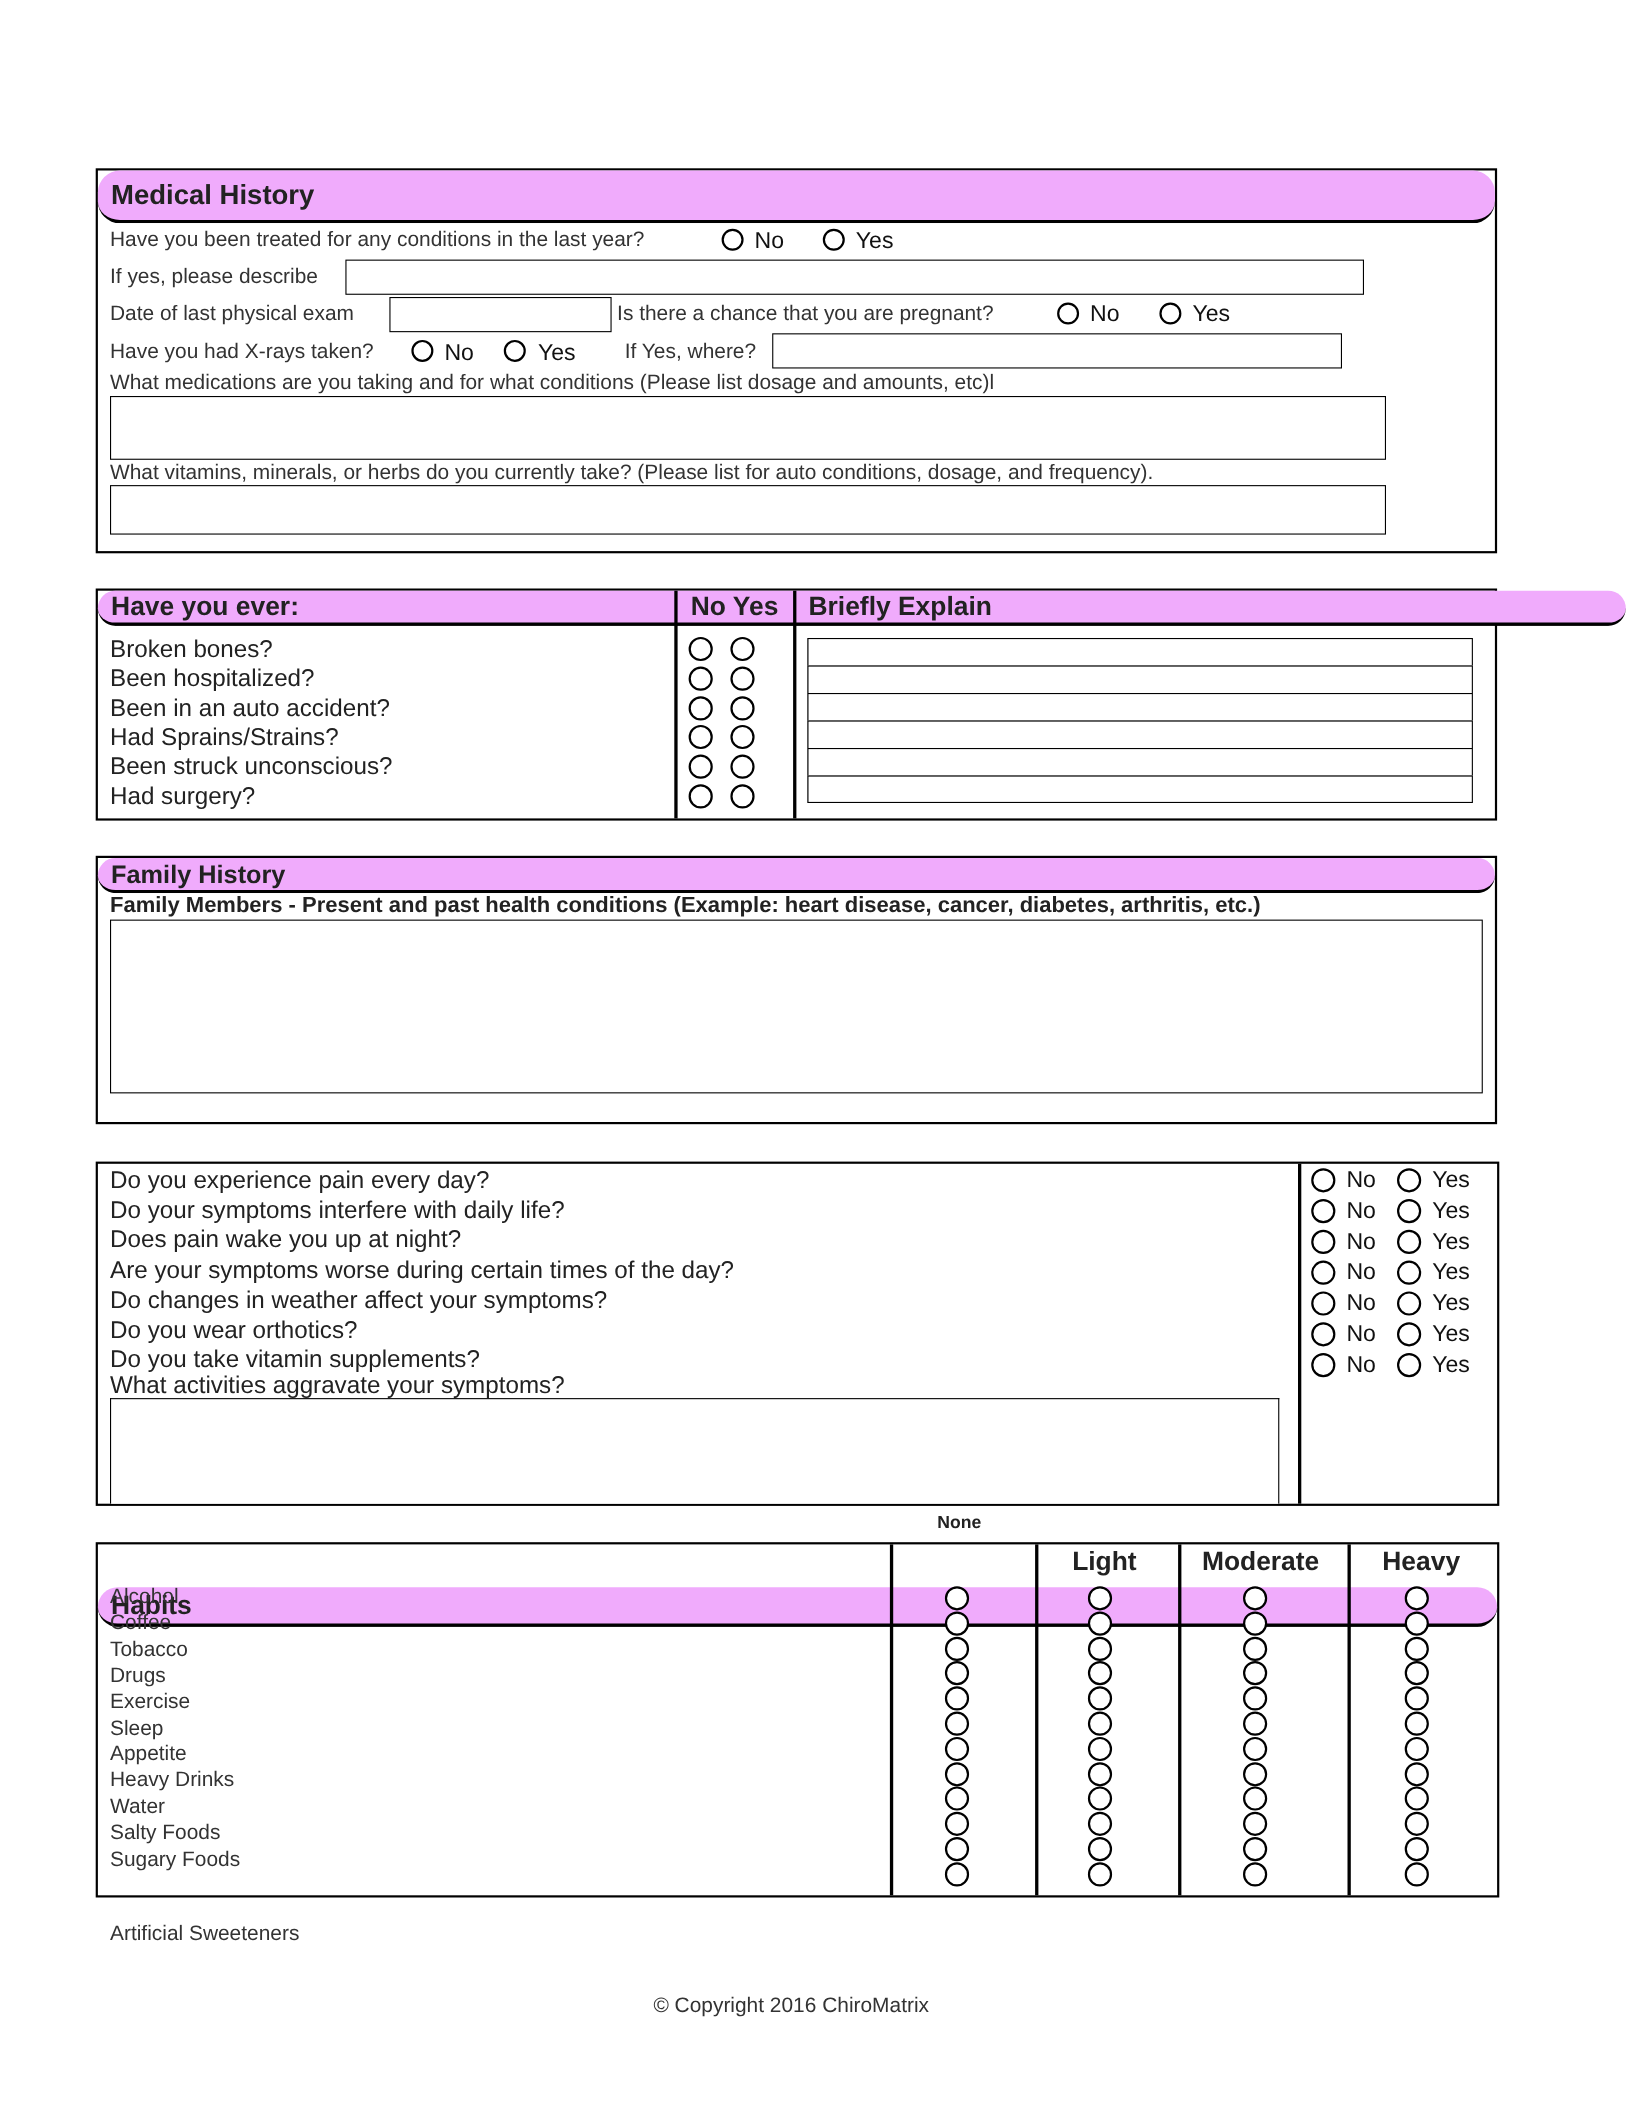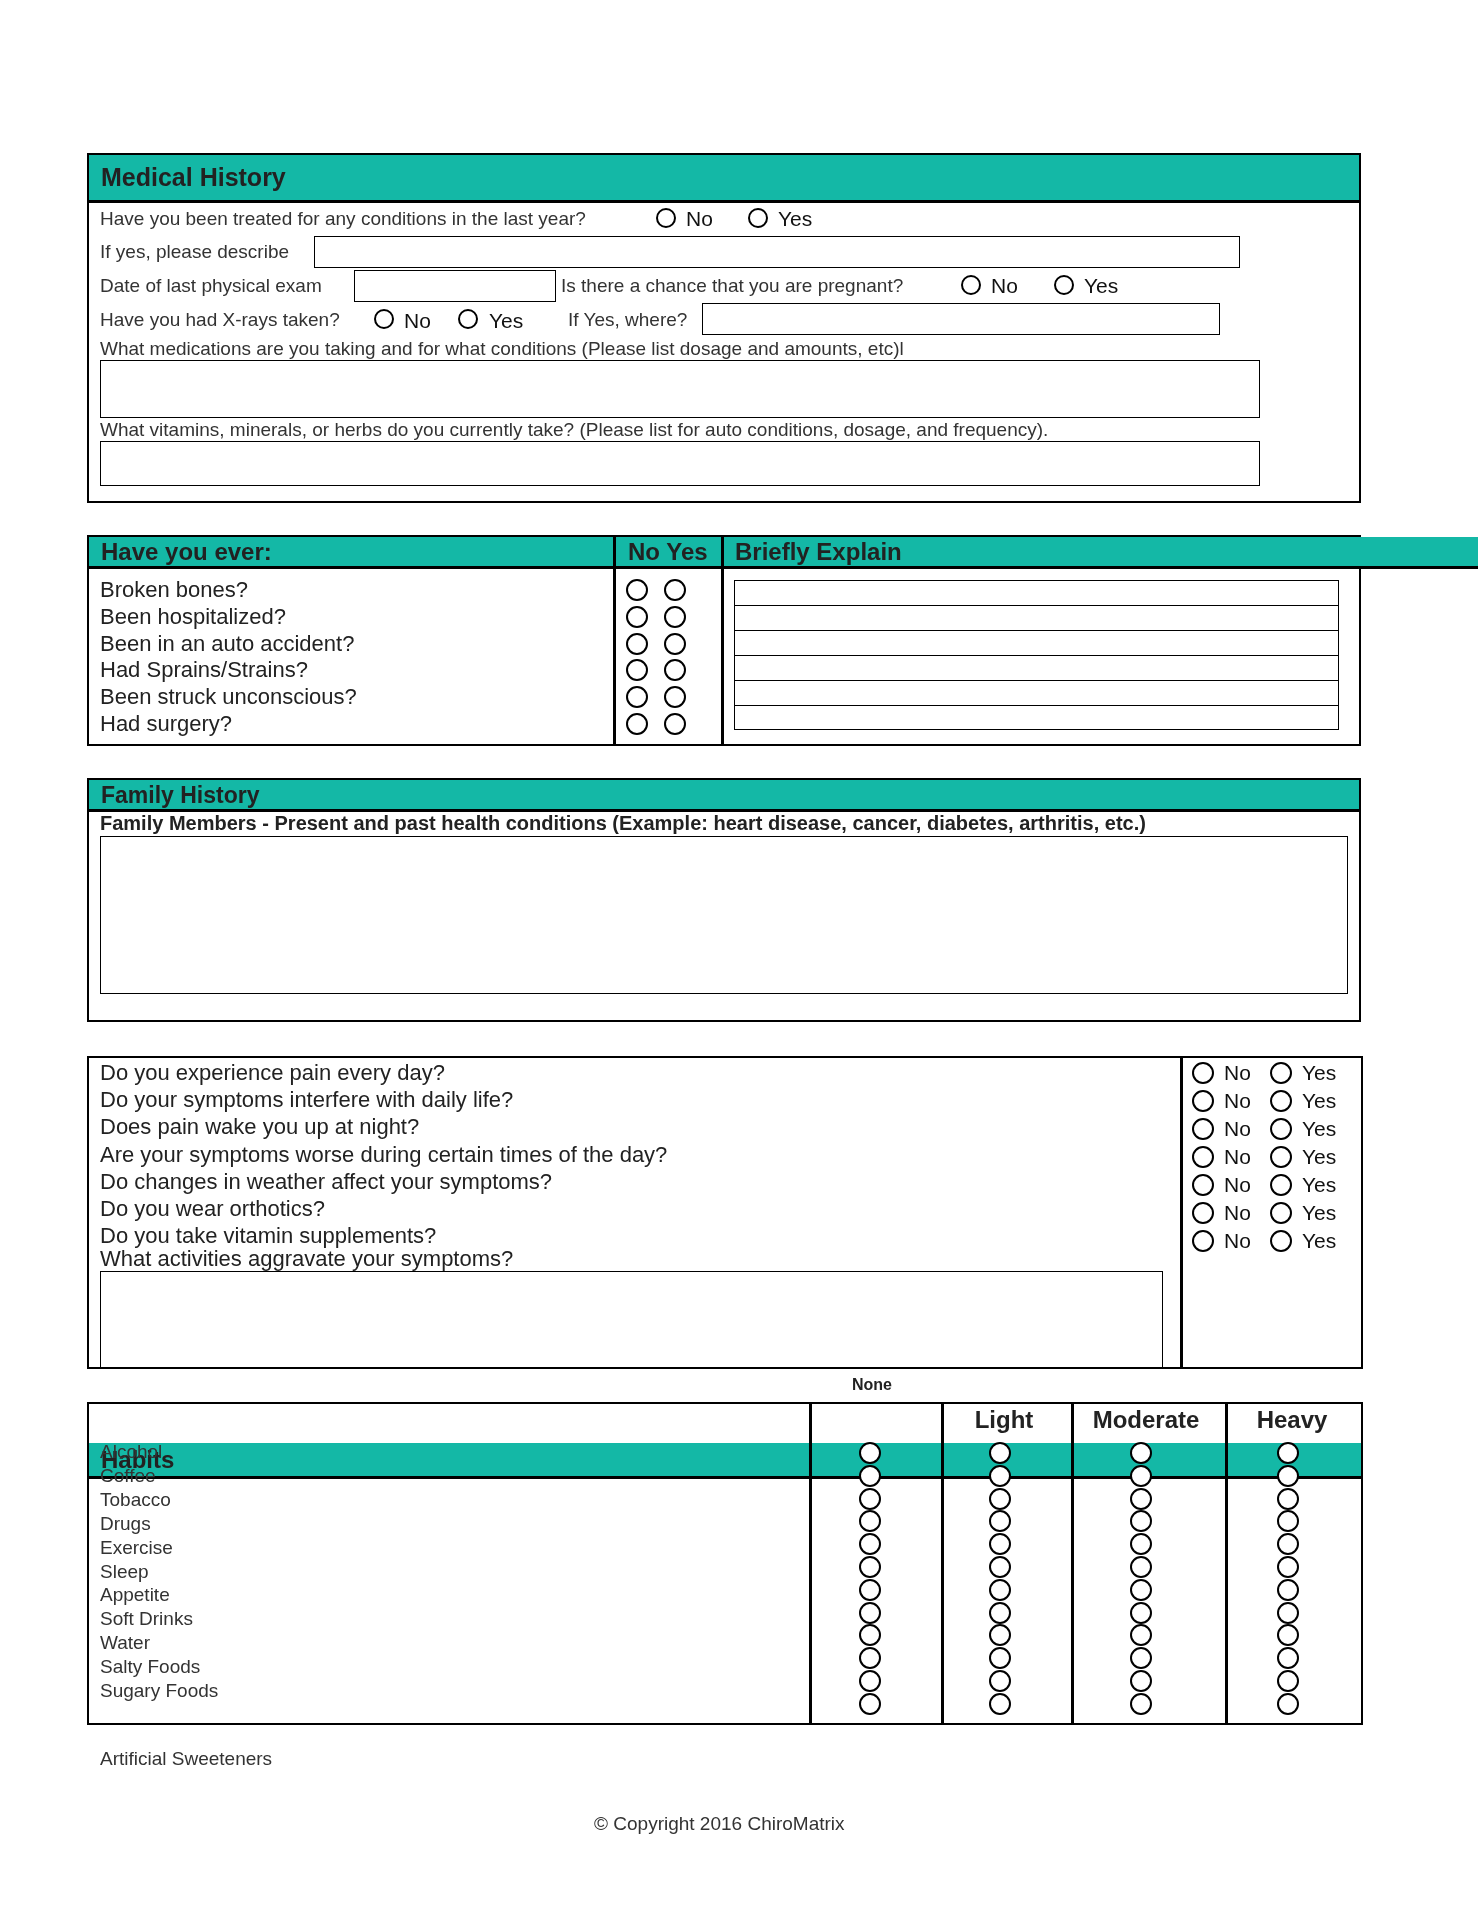--- a/index.html
+++ b/index.html
@@ -1,18 +1,18 @@
 <!DOCTYPE html>
 <html><head>
 <meta charset="utf-8">
 <style>
   html, body { margin: 0; padding: 0; background: #ffffff; }
   body { width: 1484px; height: 1920px; position: relative; font-family: "Liberation Sans", sans-serif; color: #222; overflow: hidden; }
   .box { position: absolute; border: 2px solid #000; box-sizing: border-box; background: #fff; }
-  .hdr { position: absolute; background: #14b8a6; border-bottom: 3px solid #000; box-sizing: border-box; }
+  .hdr { position: absolute; background: #f0abfc; border-bottom: 3px solid #000; box-sizing: border-box; border-radius: 20px; }
   .hdr-text { font-weight: bold; font-size: 25px; color: #222; position: absolute; white-space: nowrap; }
   .lbl { position: absolute; font-size: 19px; color: #333; white-space: nowrap; line-height: 22px; }
   .lbl-lg { position: absolute; font-size: 22px; color: #222; white-space: nowrap; line-height: 27px; }
   .field { position: absolute; border: 1.5px solid #000; box-sizing: border-box; background: #fff; }
   .radio { position: absolute; width: 20px; height: 20px; border: 2px solid #000; border-radius: 50%; box-sizing: border-box; background: #fff; }
   .radio-sm { position: absolute; width: 22px; height: 22px; border: 2.5px solid #000; border-radius: 50%; box-sizing: border-box; background: #fff; }
   .opt { position: absolute; font-size: 21px; color: #111; white-space: nowrap; line-height: 24px; }
   .vline { position: absolute; width: 3px; background: #000; }
   .footer { position: absolute; font-size: 19px; color: #333; white-space: nowrap; }
   .col-h { position: absolute; font-weight: bold; font-size: 25px; color: #222; text-align: center; white-space: nowrap; }
@@ -192,21 +192,21 @@
     <span class="lbl" style="left:100px; top:1560.5px; font-size:19px; color:#333;">Sleep</span>
     <span class="radio" style="left:859px; top:1556px; width:22px; height:22px;"></span>
     <span class="radio" style="left:989px; top:1556px; width:22px; height:22px;"></span>
     <span class="radio" style="left:1130px; top:1556px; width:22px; height:22px;"></span>
     <span class="radio" style="left:1277px; top:1556px; width:22px; height:22px;"></span>
     <span class="lbl" style="left:100px; top:1584.4px; font-size:19px; color:#333;">Appetite</span>
     <span class="radio" style="left:859px; top:1578.8px; width:22px; height:22px;"></span>
     <span class="radio" style="left:989px; top:1578.8px; width:22px; height:22px;"></span>
     <span class="radio" style="left:1130px; top:1578.8px; width:22px; height:22px;"></span>
     <span class="radio" style="left:1277px; top:1578.8px; width:22px; height:22px;"></span>
-    <span class="lbl" style="left:100px; top:1608.3px; font-size:19px; color:#333;">Soft Drinks</span>
+    <span class="lbl" style="left:100px; top:1608.3px; font-size:19px; color:#333;">Heavy Drinks</span>
     <span class="radio" style="left:859px; top:1601.6px; width:22px; height:22px;"></span>
     <span class="radio" style="left:989px; top:1601.6px; width:22px; height:22px;"></span>
     <span class="radio" style="left:1130px; top:1601.6px; width:22px; height:22px;"></span>
     <span class="radio" style="left:1277px; top:1601.6px; width:22px; height:22px;"></span>
     <span class="lbl" style="left:100px; top:1632.2px; font-size:19px; color:#333;">Water</span>
     <span class="radio" style="left:859px; top:1624.4px; width:22px; height:22px;"></span>
     <span class="radio" style="left:989px; top:1624.4px; width:22px; height:22px;"></span>
     <span class="radio" style="left:1130px; top:1624.4px; width:22px; height:22px;"></span>
     <span class="radio" style="left:1277px; top:1624.4px; width:22px; height:22px;"></span>
     <span class="lbl" style="left:100px; top:1656.1px; font-size:19px; color:#333;">Salty Foods</span>

